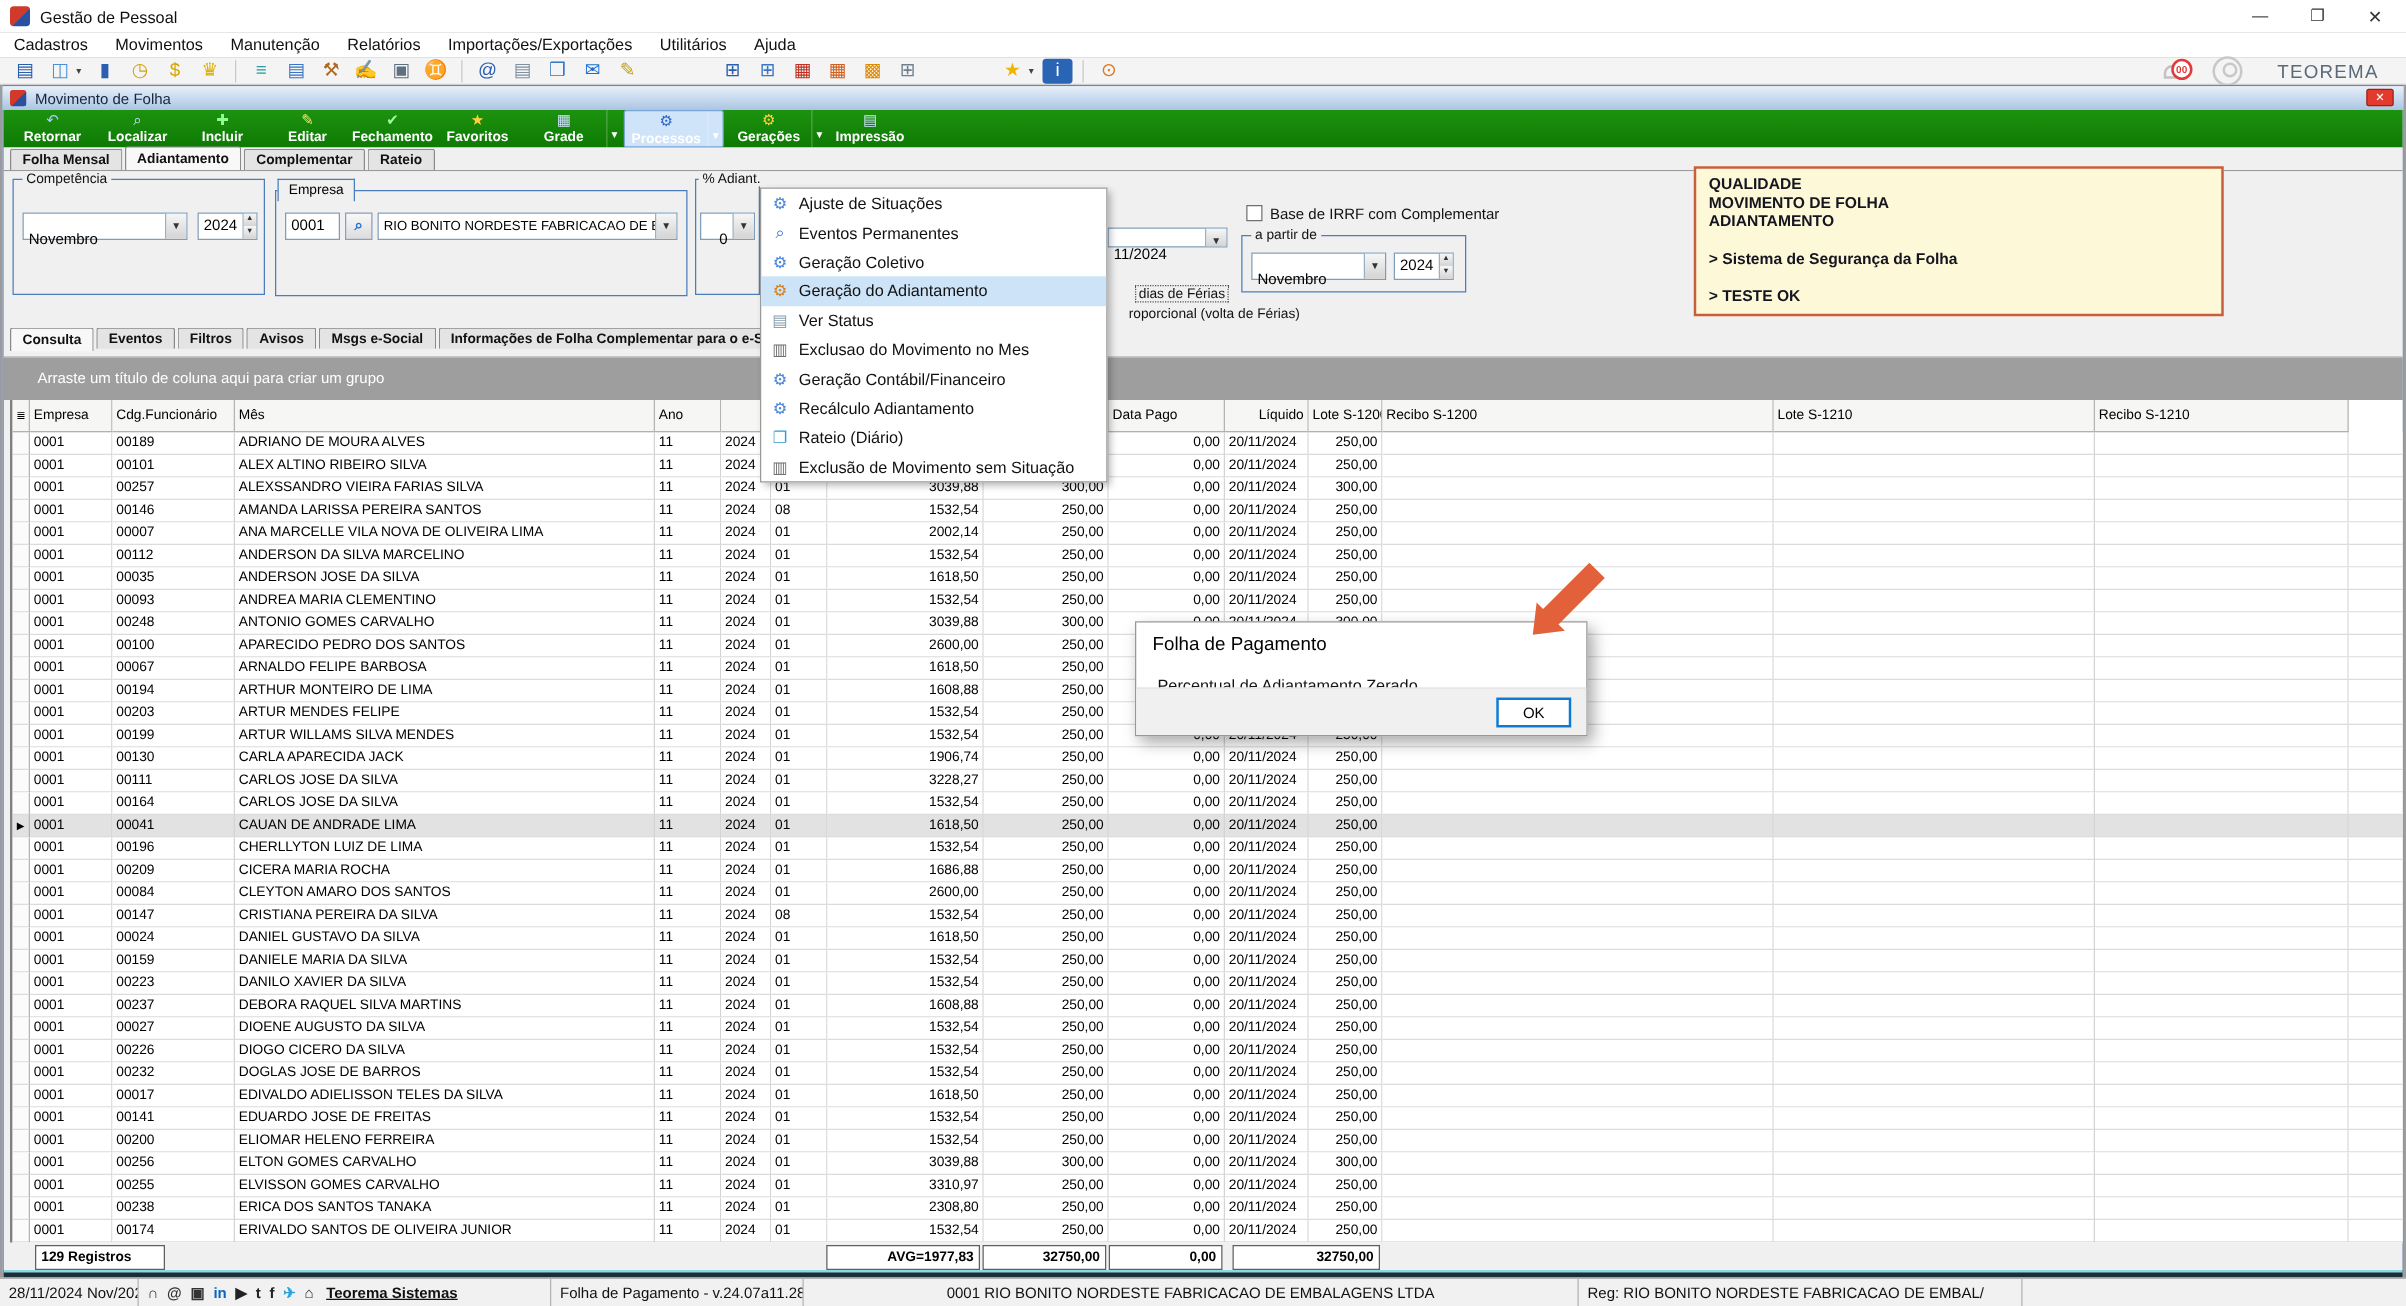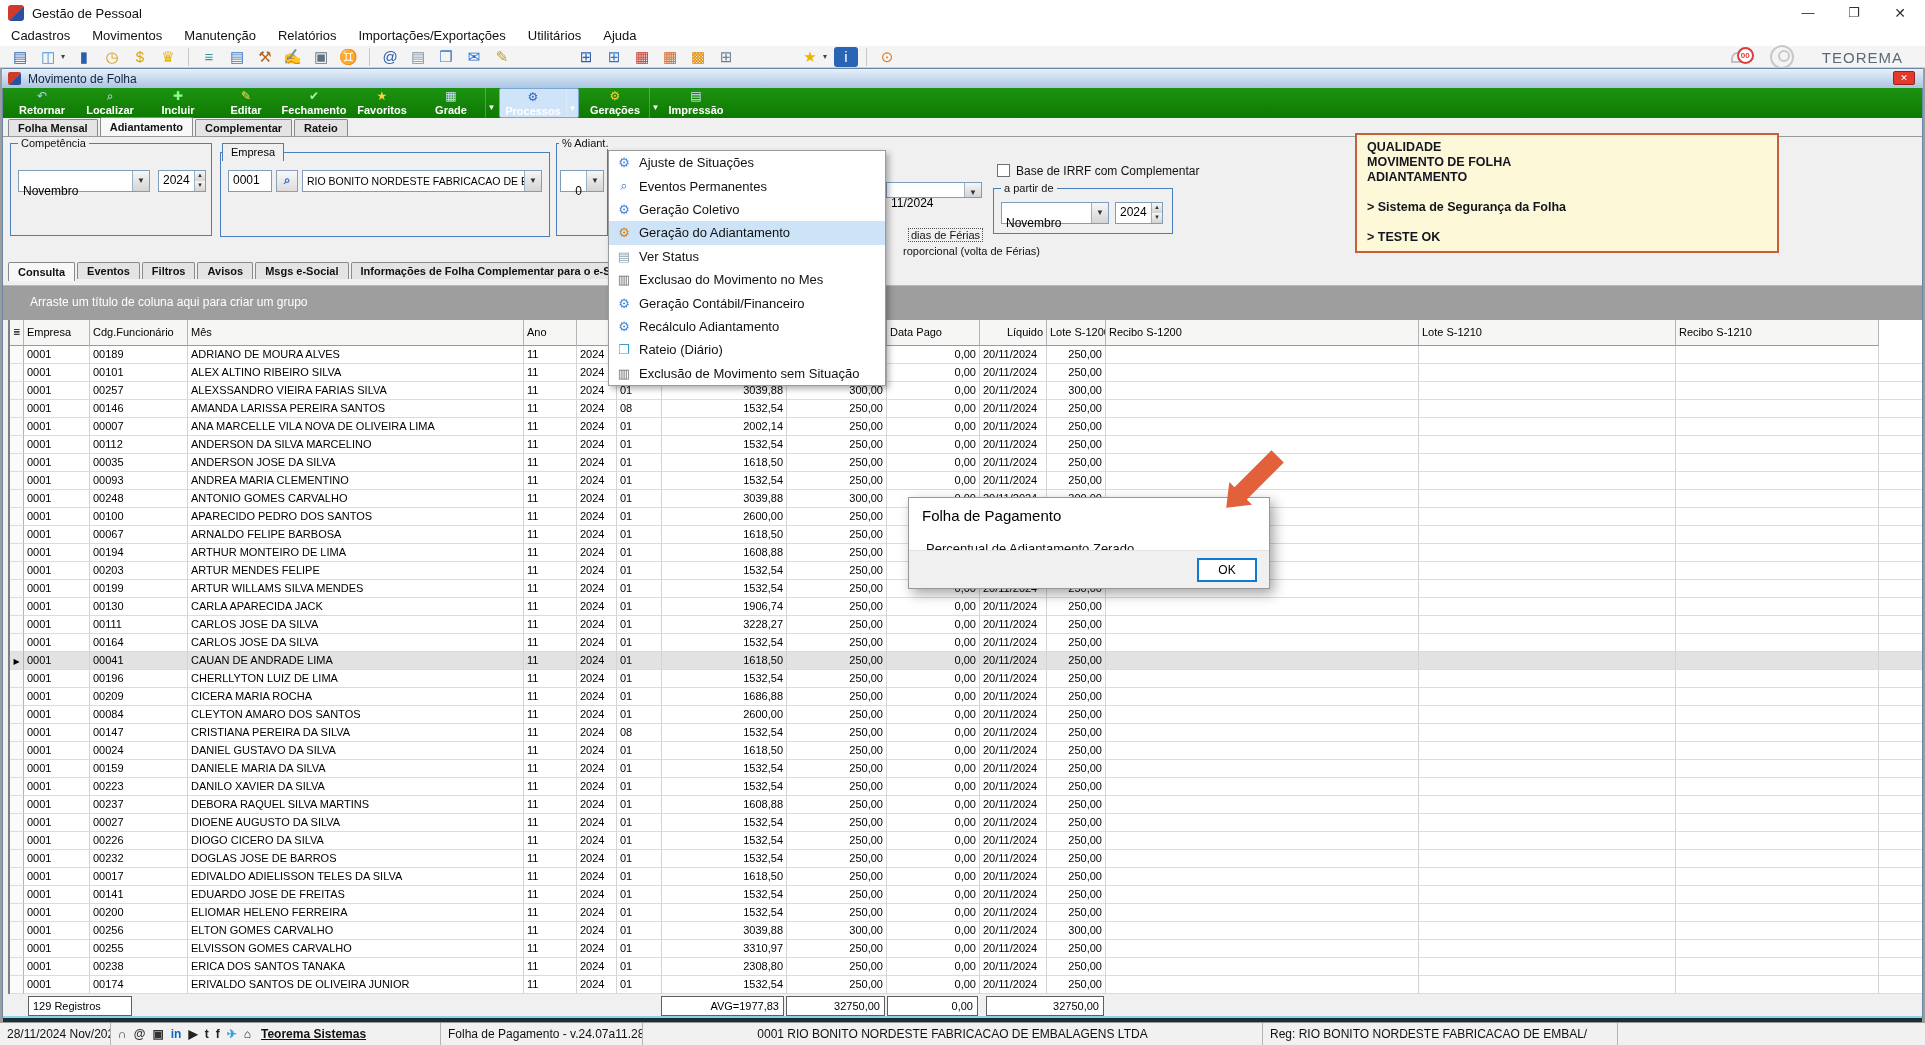--- a/index.html
+++ b/index.html
@@ -80,21 +80,21 @@
   .grid-wrap { left:8px; top:320px; width:1914px; height:674px; overflow:hidden; background:#fff; border-left:2px solid #808080; }
   .hcell { font-size:11px; color:#000; line-height:25px; padding:0 3px; background:#f6f6f5; border-right:1px solid #b4b4b4; border-bottom:1px solid #9a9a9a; white-space:nowrap; overflow:hidden; }
   .hcell.r { text-align:right; }
   .grow { height:18px; }
   .cell { font-size:11px; color:#000; line-height:17px; padding:0 3px; border-right:1px solid #d4d4d4; border-bottom:1px solid #dcdcdc; white-space:nowrap; overflow:hidden; background:#fff; }
   .cell.r { text-align:right; }
   .cell.ind { background:#fbfbfb; border-right:1px solid #b4b4b4; text-align:center; }
   .grow.selected .cell { background:#e2e2e2; }
   .grow.selected .cell.ind::after { content:"▶"; font-size:8px; color:#000; }
 
-  .fbox { position:absolute; top:996px; height:20px; background:#fff; border:1px solid #5f5f5f; font-size:11px; line-height:18px; padding:0 4px; color:#000; }
+  .fbox { position:absolute; top:996px; height:20px; background:#fff; border:1px solid #5f5f5f; font-size:11px; line-height:18px; padding:0 4px; color:#000;font-weight:bold; }
   .fbox.r { text-align:right; }
   .bstrip { left:3px; top:1016px; width:1919px; height:6px; background:#1a2e38; border-top:2px solid #8fd4e4; }
 
   
   .statusbar { left:0; top:1022px; width:1925px; height:23px; background:#f1f1f1; border-top:1px solid #9a9a9a; display:flex; }
   .seg { border-right:1px solid #b4b4b4; font-size:12px; line-height:22px; color:#111; padding:0 7px; white-space:nowrap; overflow:hidden; }
   .seg.icons { display:flex; align-items:center; gap:7px; }
   .sico { font-size:12px; font-weight:bold; line-height:14px; }
   .seg .link { text-decoration:underline; font-weight:bold; color:#111; margin-left:3px; }
 

